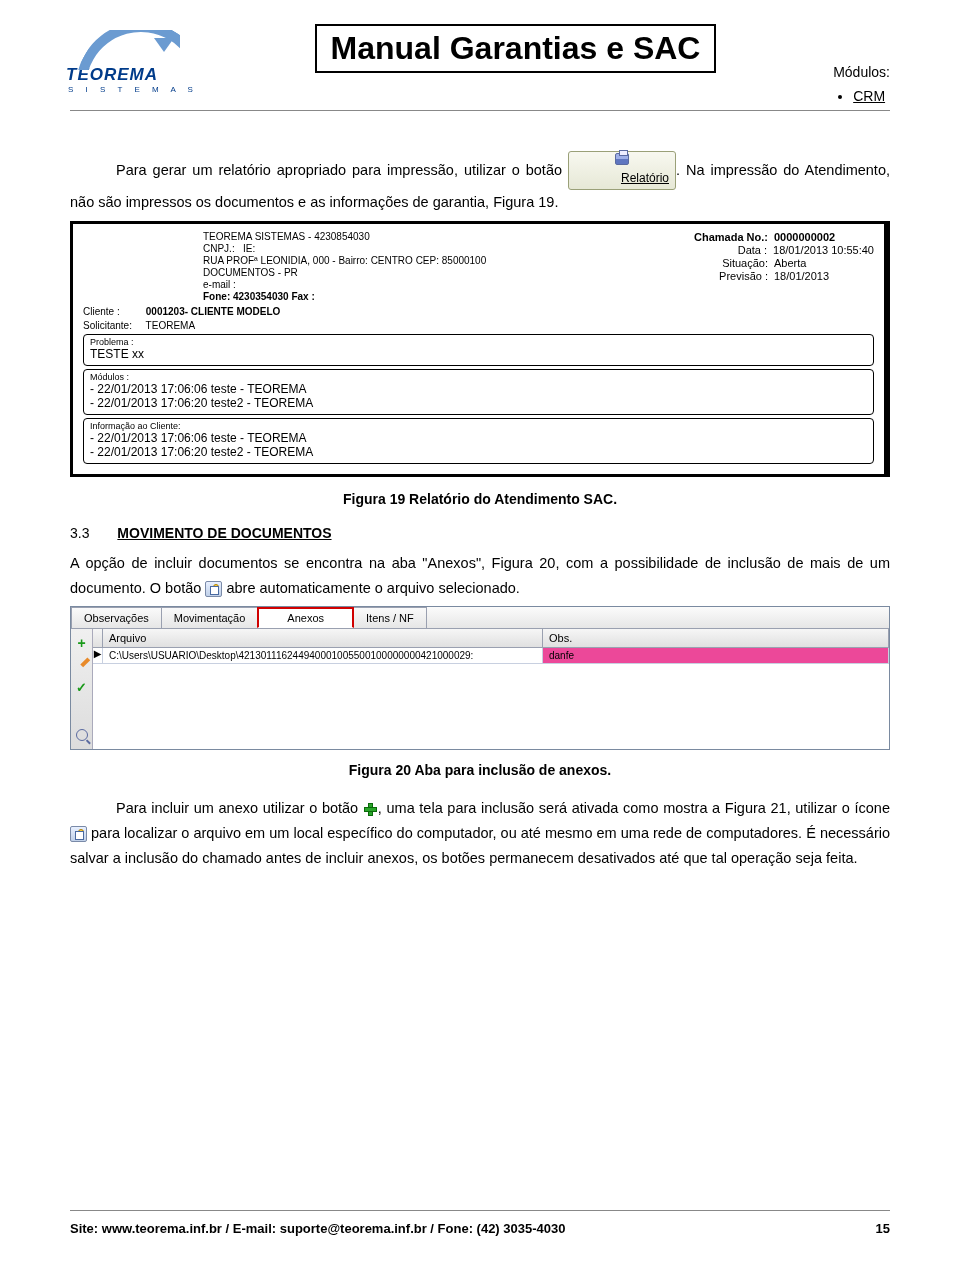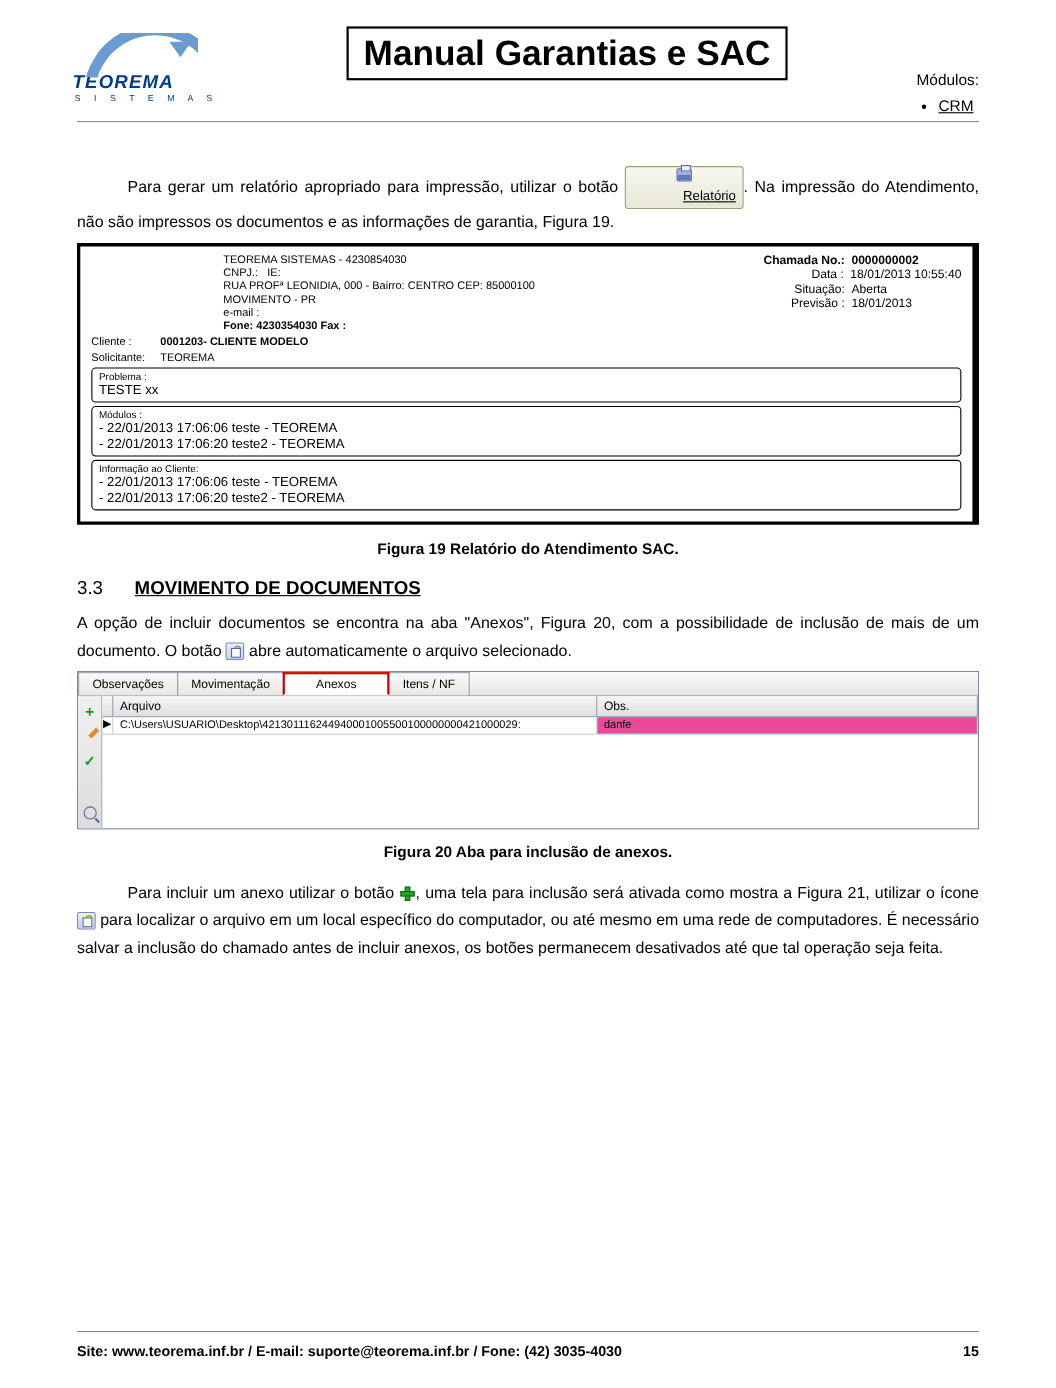--- a/index.html
+++ b/index.html
@@ -101,21 +101,21 @@
   .rep-right-lines .lbl { font-weight:700; min-width: 80px; text-align:right;}
   .rep-right-lines .val { min-width: 100px; text-align:left; }
   .rep-right-lines .val.num { font-weight: 700; }
   .rep-box { border: 1px solid #000; border-radius: 4px; padding: 2px 6px 4px 6px; margin-top:3px; font-size: 11px; font-family: Tahoma, Arial, sans-serif;}
   .rep-box .small-lbl { font-size: 9px; }
   .rep-row { display:flex; gap:24px; margin-top:3px; font-size:10px; font-family: Tahoma, Arial, sans-serif;}
   .rep-row .lbl-inline { display:inline-block; min-width:60px;}
 
   .fig-caption { text-align: center; font-weight: 700; font-size: 14px; margin: 12px 0 18px 0; }
 
-  .section-head { font-size: 17px; margin: 16px 0 10px 0; }
+  .section-head { font-size: 14px; margin: 16px 0 10px 0; }
   .section-head .num { font-weight: 400; margin-right: 24px;}
   .section-head .ttl { font-weight: 700; text-decoration: underline; }
 
   .ic-open-small {
     display:inline-block; width:17px; height:16px; vertical-align:middle;
     background: linear-gradient(#e8f0ff,#c0d0e8);
     border:1px solid #7a8aa8; border-radius:2px;
     position:relative;
   }
   .ic-open-small:after {
@@ -204,21 +204,21 @@
 
   <div class="report-frame">
     <div class="rep-top">
       <div class="rep-left-lines" style="margin-left:120px;">
         <div>TEOREMA SISTEMAS - 4230854030</div>
         <div>
           <span>CNPJ.:</span>&nbsp;&nbsp;
           <span>IE:</span>
         </div>
         <div>RUA PROFª LEONIDIA, 000 - Bairro: CENTRO CEP: 85000100</div>
-        <div>MOVIMENTO - PR</div>
+        <div>DOCUMENTOS - PR</div>
         <div>e-mail :</div>
         <div style="font-weight:700;">Fone: 4230354030 Fax :</div>
       </div>
       <div class="rep-right-lines">
         <div class="row">
             <span class="lbl">Chamada No.:</span>
             <span class="val num">0000000002</span>
           </div>
         <div class="row">
             <span class="lbl" style="font-weight:400;">Data :</span>

